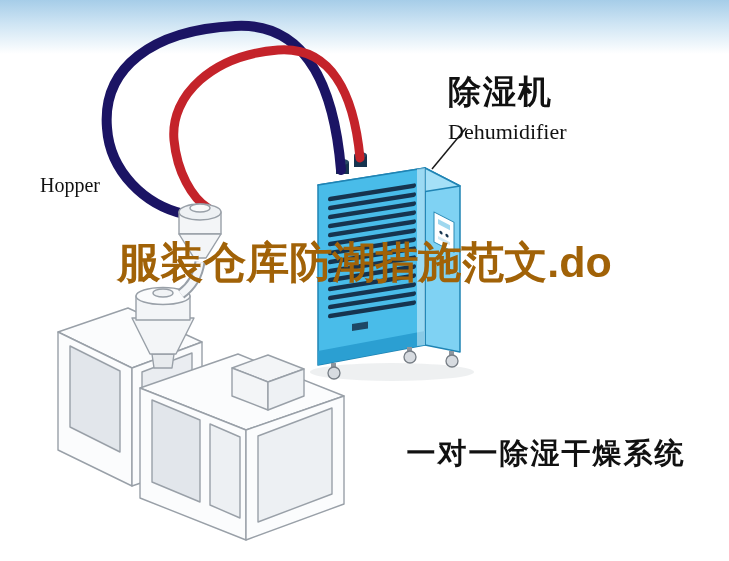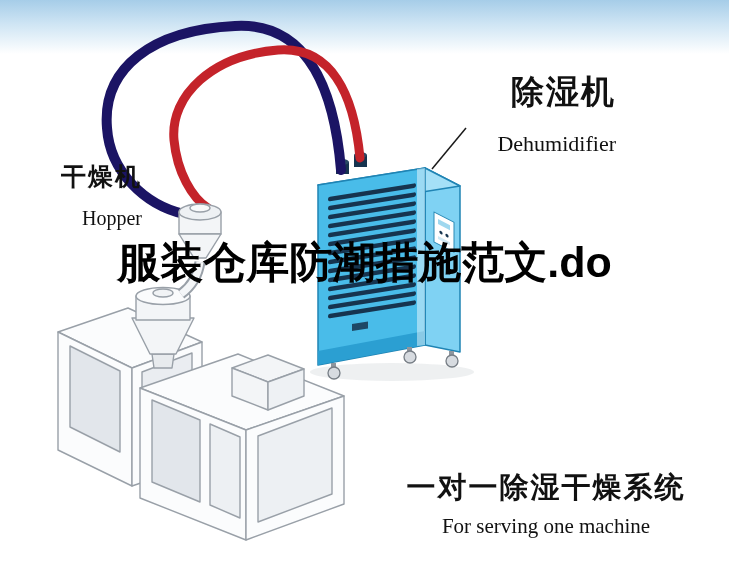--- a/index.html
+++ b/index.html
@@ -1,30 +1,30 @@
 <!DOCTYPE html>
 <html><head>
 <meta charset="utf-8">
 <style>
   html,body{margin:0;padding:0;background:#ffffff;}
   .canvas{position:relative;width:729px;height:561px;background:#ffffff;overflow:hidden;
           font-family:"Liberation Sans",sans-serif;color:#111;}
   .sky{position:absolute;top:0;left:0;width:100%;height:54px;
        background:linear-gradient(180deg,#a6cde8 0%,#cfe5f4 45%,#ffffff 100%);}
   svg.scene{position:absolute;top:0;left:0;}
-  .label{position:absolute;text-align:right;}
+  .label{position:absolute;text-align:left;}
   .dehum-label{left:448px;top:70px;width:168px;}
   .dehum-label .zh{font-size:33px;font-weight:bold;letter-spacing:2px;}
-  .dehum-label .en{font-size:22px;font-family:"Liberation Serif",serif;margin-top:16px;}
+  .dehum-label .en{font-size:22px;font-family:"Liberation Serif",serif;margin-top:4px;}
   .hopper-label{left:40px;top:160px;width:102px;}
   .hopper-label .zh{font-size:25px;font-weight:bold;letter-spacing:2px;}
   .hopper-label .en{font-size:20px;font-family:"Liberation Serif",serif;margin-top:14px;}
   .watermark{position:absolute;left:0;top:236px;width:100%;text-align:center;
-             font-size:43px;font-weight:bold;color:#000000;line-height:1.25;}
-  .caption{position:absolute;left:393px;top:468px;width:306px;text-align:center;}
+             font-size:43px;font-weight:bold;color:#a16207;line-height:1.25;}
+  .caption{position:absolute;left:393px;top:434px;width:306px;text-align:center;}
   .caption .zh{font-size:29px;font-weight:bold;letter-spacing:2px;}
   .caption .en{font-size:21px;font-family:"Liberation Serif",serif;margin-top:6px;}
 </style>
 </head>
 <body>
 
 <div class="canvas">
   <div class="sky"></div>
 
   <svg class="scene" width="729" height="561" viewBox="0 0 729 561">
@@ -123,25 +123,23 @@
       <ellipse cx="200" cy="208" rx="10" ry="4" fill="#f8f9fa"></ellipse>
     </g>
   </svg>
 
   <div class="label dehum-label">
     <div class="zh">除湿机</div>
     <div class="en">Dehumidifier</div>
   </div>
 
   <div class="label hopper-label">
-    <div class="zh">干燥机</div>
     <div class="en">Hopper</div>
   </div>
 
   <div class="watermark">
     <div>服装仓库防潮措施范文.do</div>
   </div>
 
   <div class="caption">
     <div class="zh">一对一除湿干燥系统</div>
-    <div class="en">For serving one machine</div>
   </div>
 </div>
 
 </body></html>

